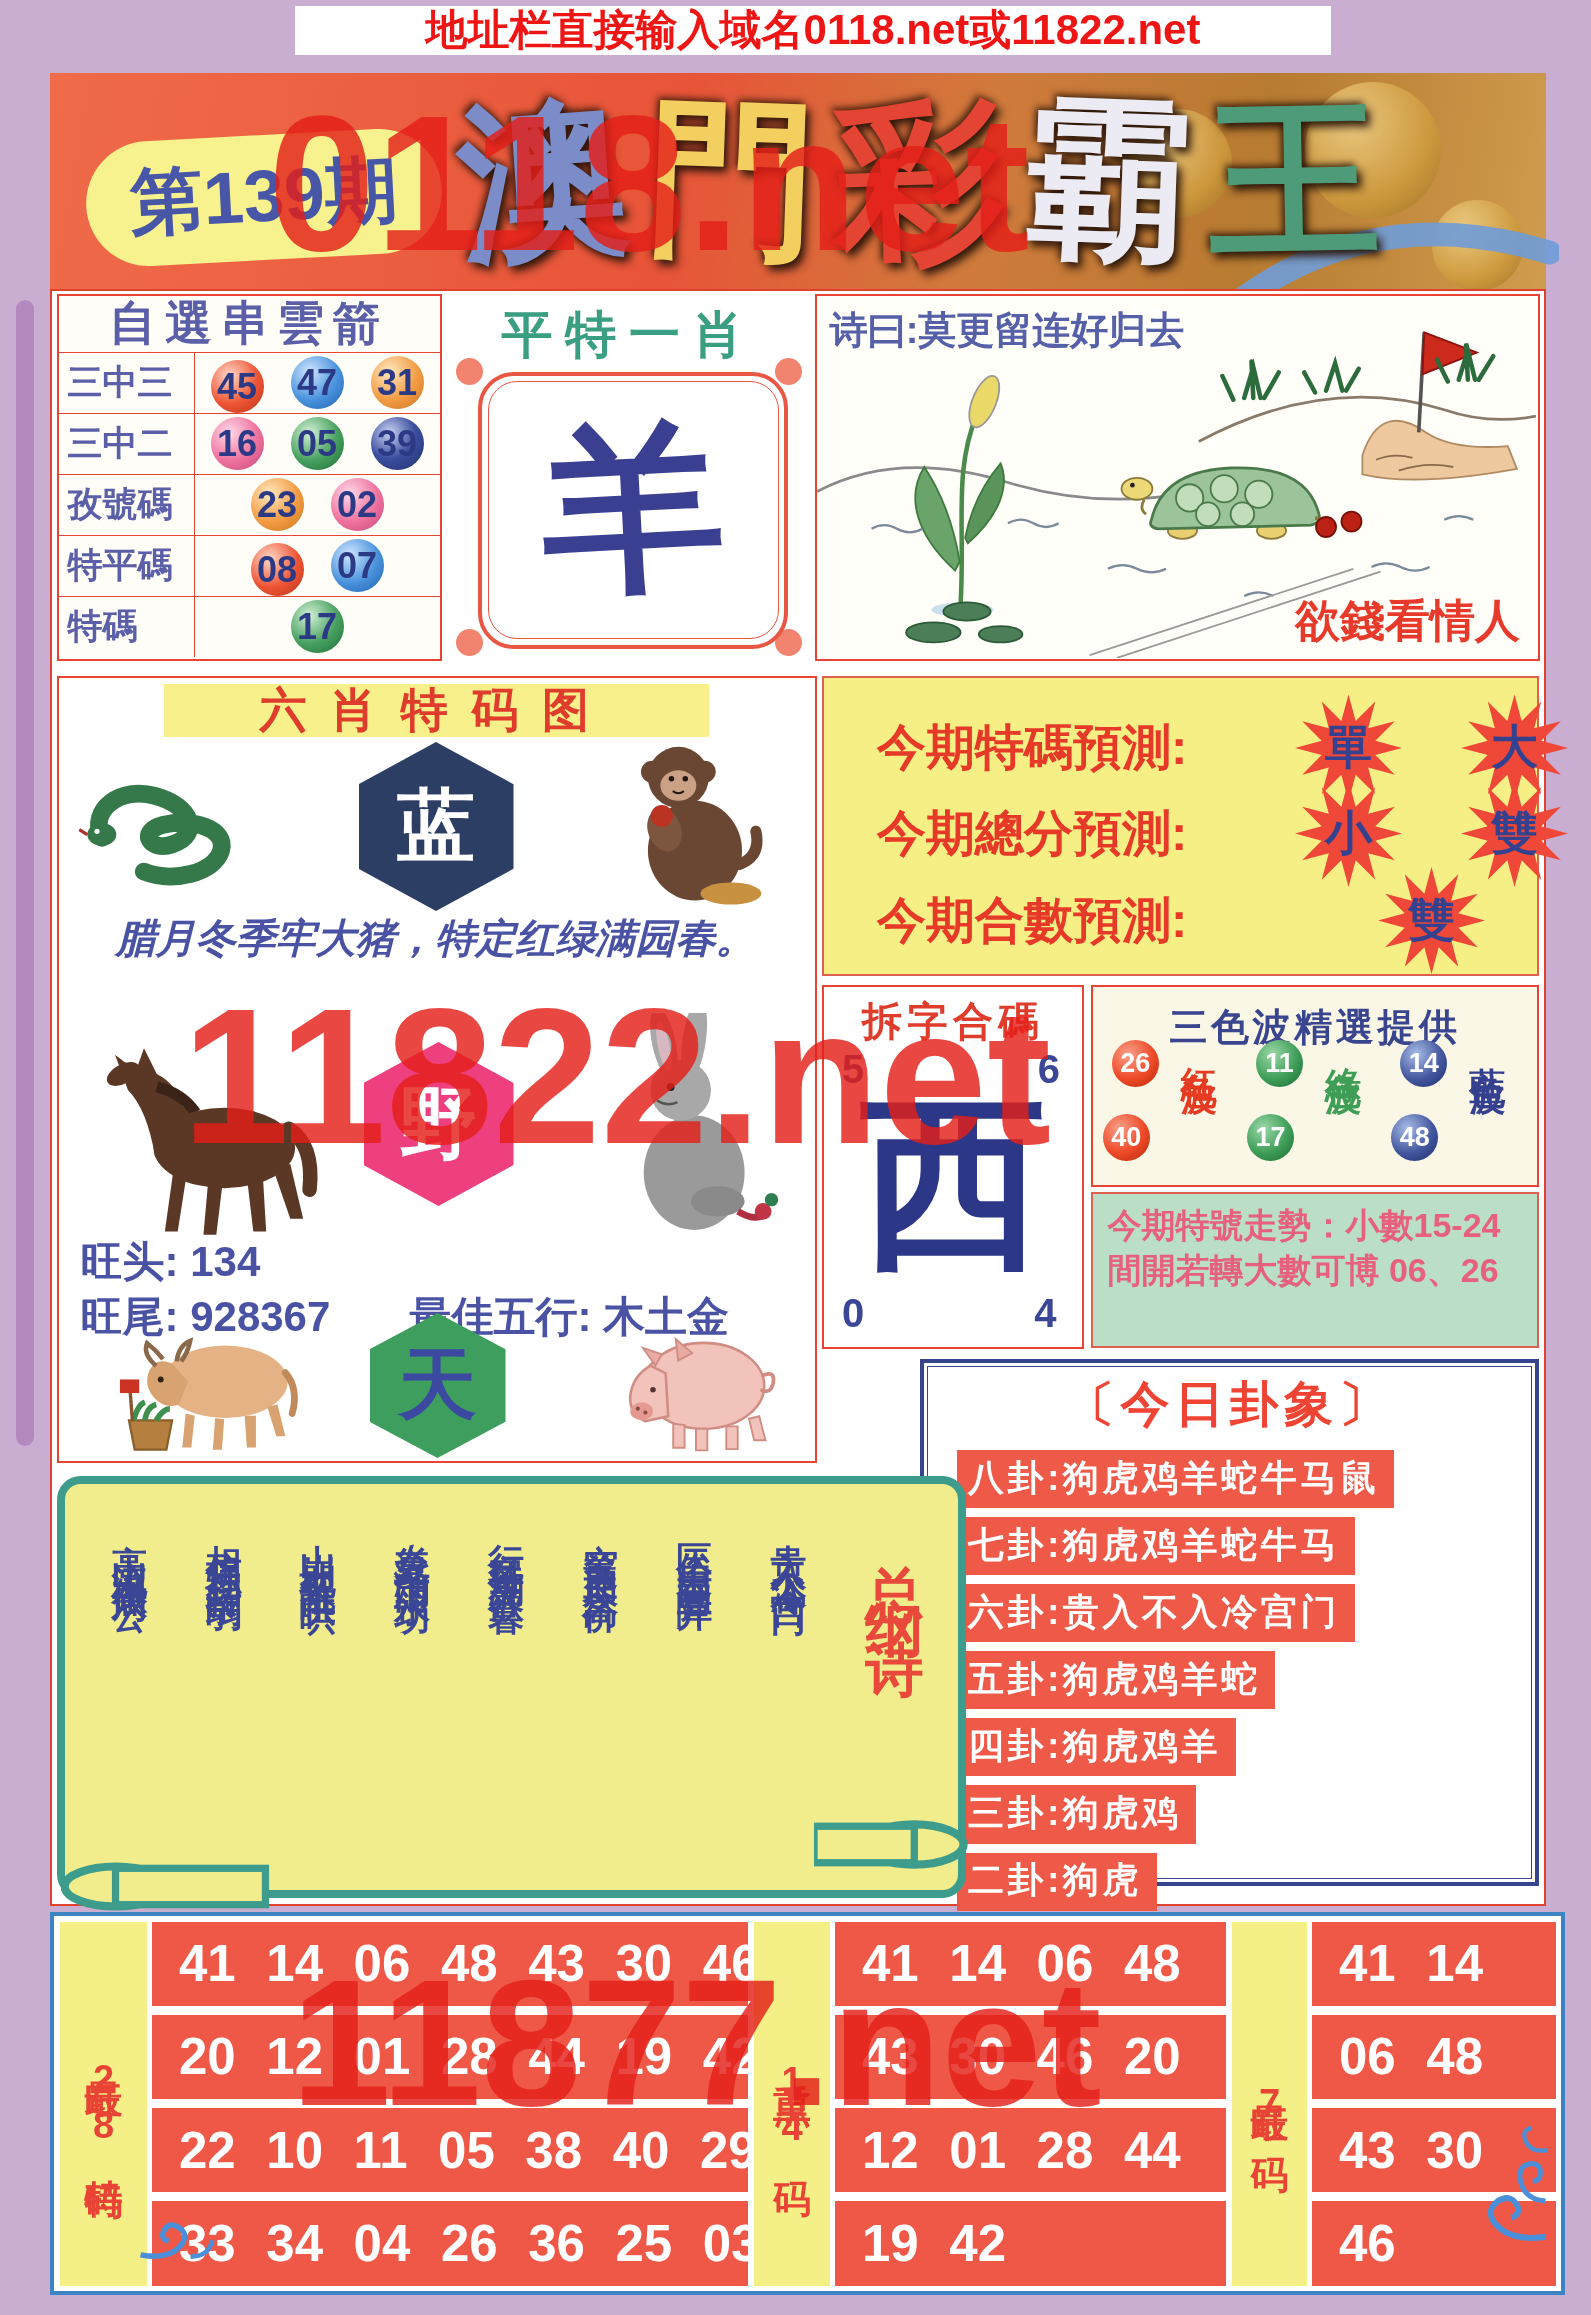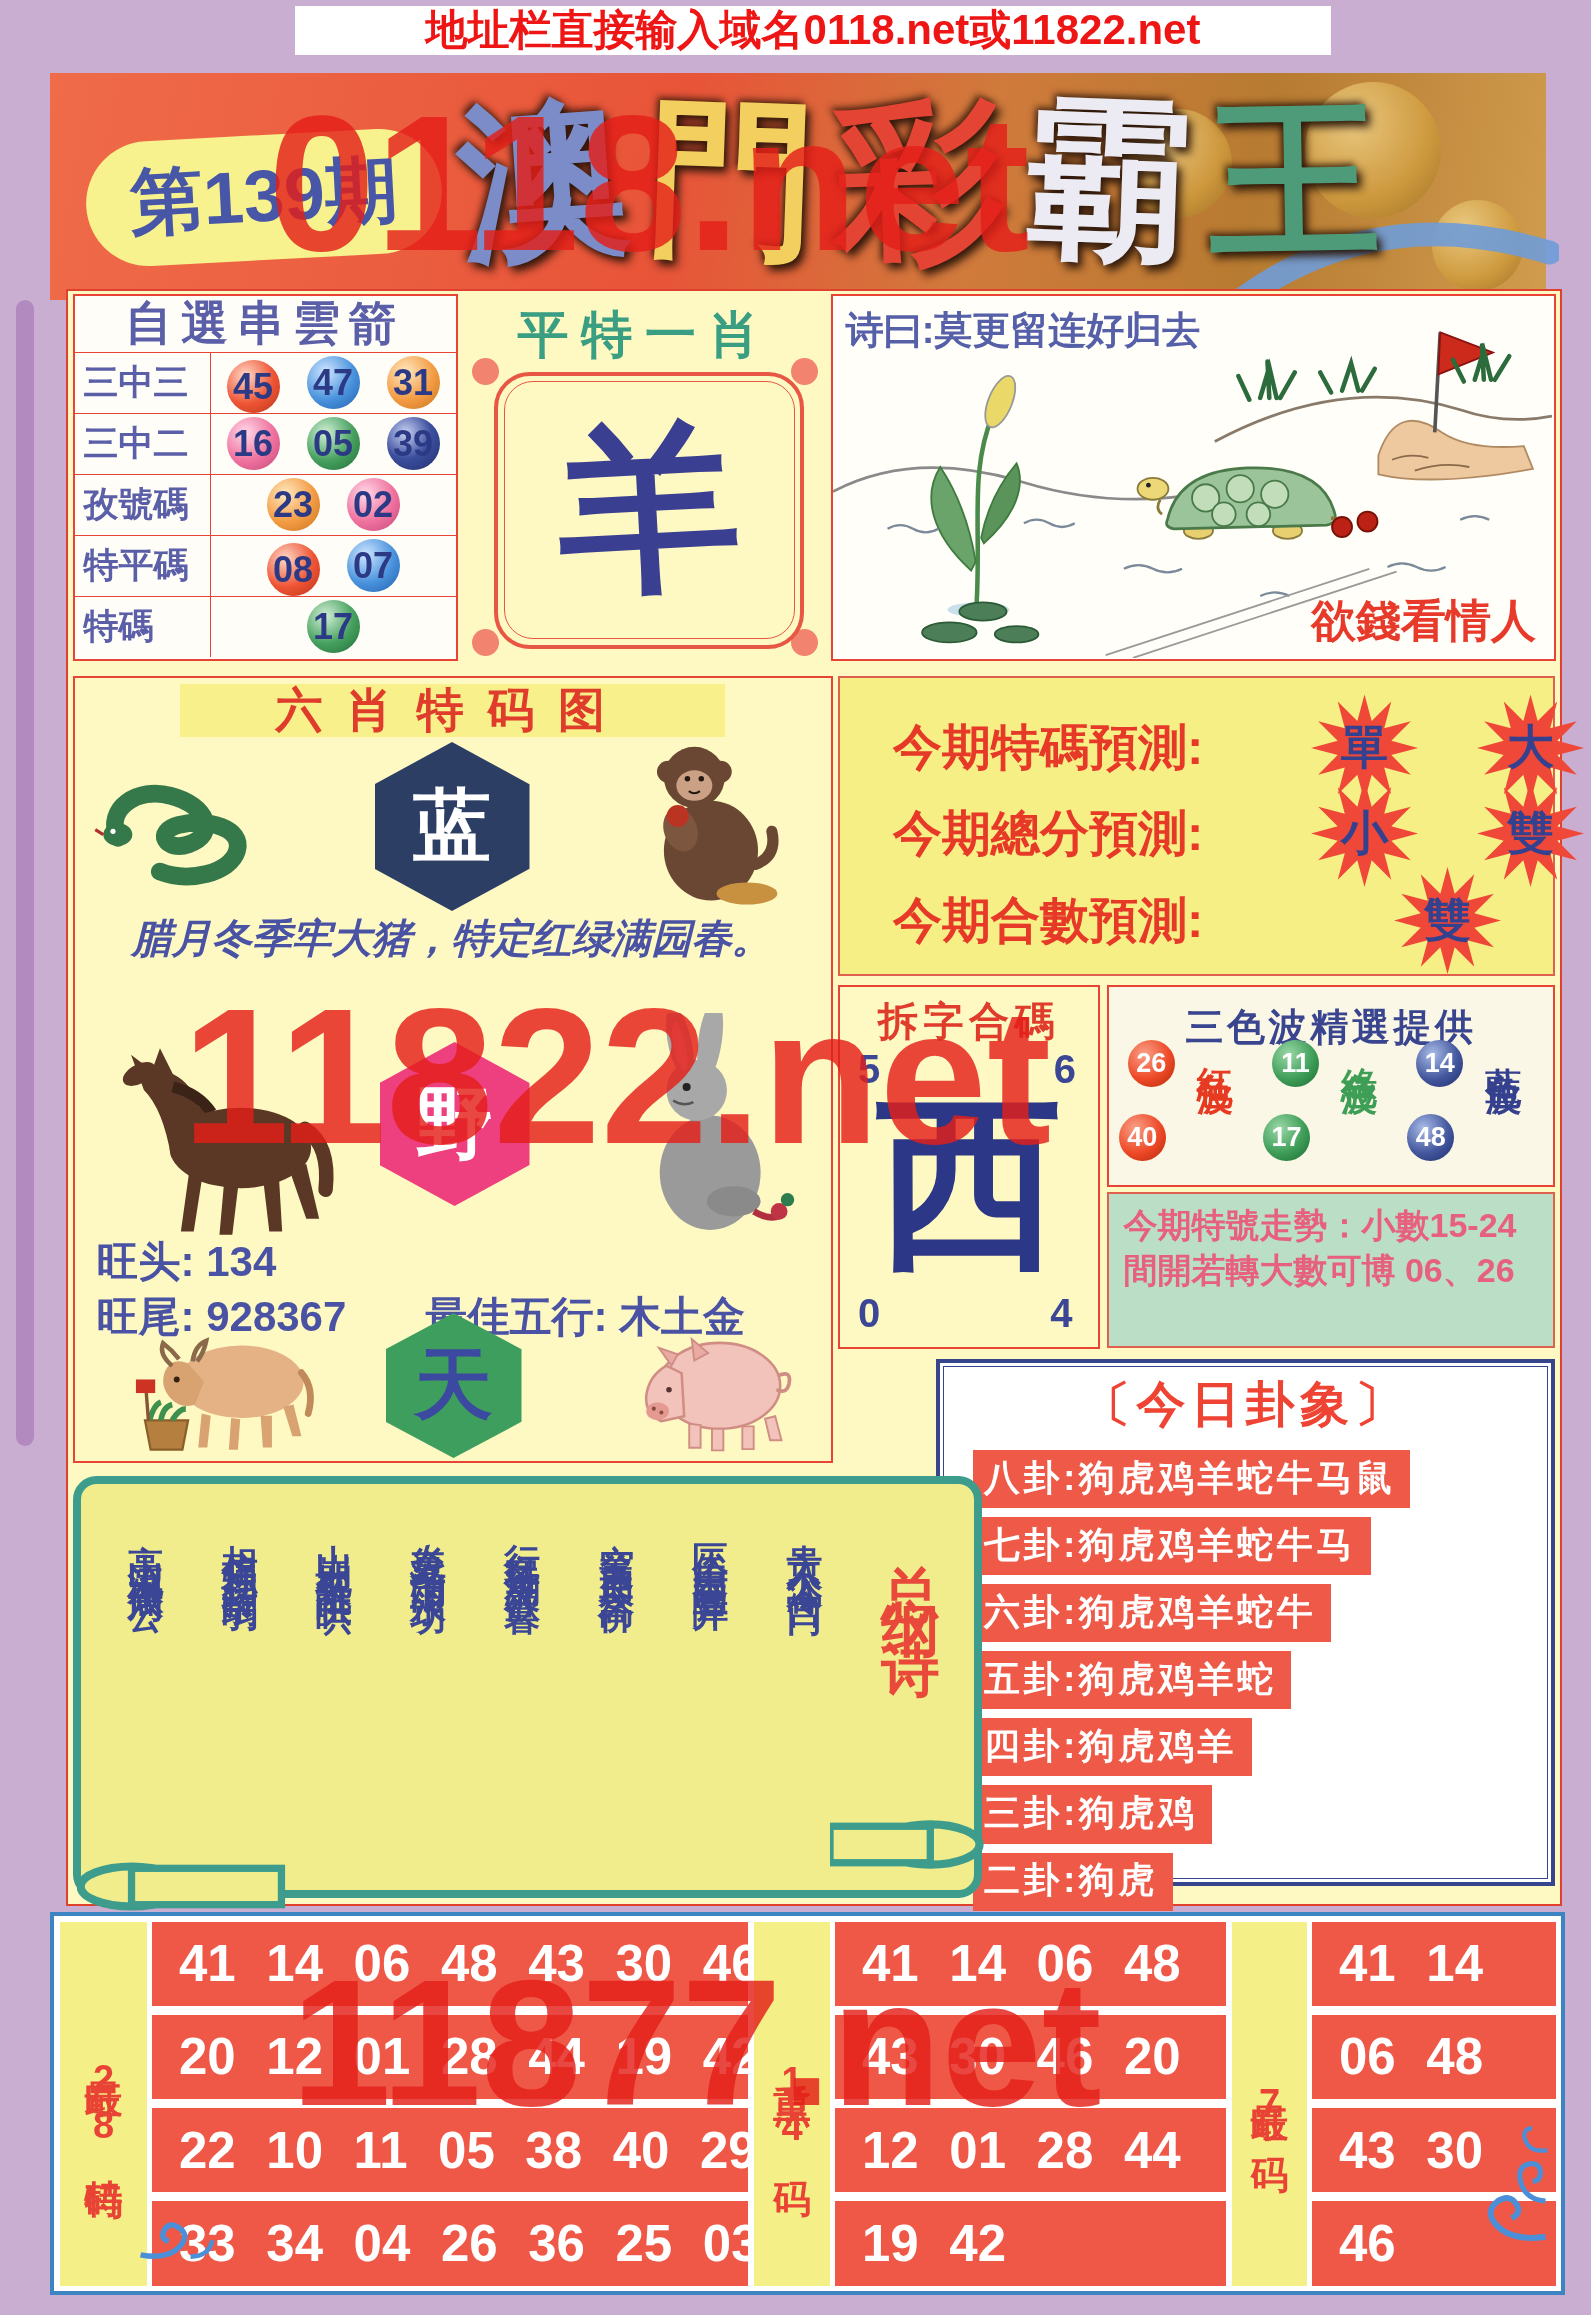--- a/index.html
+++ b/index.html
@@ -24,21 +24,21 @@
   .tc-yellow{color:#f2cf5e;transform:rotate(2deg);}
   .tc-red{color:#e44433;transform:rotate(-2deg);}
   .tc-white{color:#eceaf2;transform:rotate(2deg);}
   .tc-green{color:#4d9b79;transform:rotate(-1deg);}
   
   .wm{color:rgba(228,30,25,.82);font-weight:bold;line-height:1;white-space:nowrap;z-index:50;pointer-events:none;}
   .wm-top{left:268px;top:87px;font-size:193px;}
   .wm-mid{left:182px;top:980px;font-size:193px;}
   .wm-bot{left:291px;top:1953px;font-size:180px;}
   
-  .main{left:66px;top:289px;width:1496px;height:1617px;background:#fef9c3;border:2.7px solid #e0402e;box-sizing:border-box;}
+  .main{left:50px;top:289px;width:1496px;height:1617px;background:#ffffff;border:2.7px solid #e0402e;box-sizing:border-box;}
   .edge-shadow{left:16.4px;top:300px;width:18px;height:1146px;background:#9f6db0;opacity:.55;border-radius:9px;}
   .box{position:absolute;box-sizing:border-box;}
   .rb{border:2.7px solid #e84335;}
   
   .ss{left:4.5px;top:2.7px;width:385px;height:367px;background:#fffdf8;}
   .ss-title{height:56px;border-bottom:1.8px solid #e84335;display:flex;align-items:center;justify-content:center;
     font-size:47px;font-weight:bold;color:#5a5fa8;letter-spacing:9px;}
   .ss-row{display:flex;align-items:center;border-bottom:1.8px solid #e84335;height:60px;}
   .ss-row:last-child{border-bottom:none;}
   .ss-label{width:136px;padding-left:9px;font-size:35px;font-weight:bold;color:#5a5fa8;
@@ -440,21 +440,21 @@
   <div class="box rb trend">
     <div>今期特號走勢：小數15-24</div>
     <div>間開若轉大數可博 06、26</div>
   </div>
 
   <div class="box gua">
     <div class="gua-title">〔今日卦象〕</div>
     <div class="gua-rows" id="gua-rows">
         <span class="gua-row">八卦:狗虎鸡羊蛇牛马鼠</span>
         <span class="gua-row">七卦:狗虎鸡羊蛇牛马</span>
-        <span class="gua-row">六卦:狗虎鸡羊蛇牛</span>
+        <span class="gua-row">六卦:贵入不入冷宫门</span>
         <span class="gua-row">五卦:狗虎鸡羊蛇</span>
         <span class="gua-row">四卦:狗虎鸡羊</span>
         <span class="gua-row">三卦:狗虎鸡</span>
         <span class="gua-row">二卦:狗虎</span>
         <span class="gua-row">一卦:狗</span>
       </div>
   </div>
 
   <div class="box scroll">
     <div class="scroll-title">总纲诗</div>

